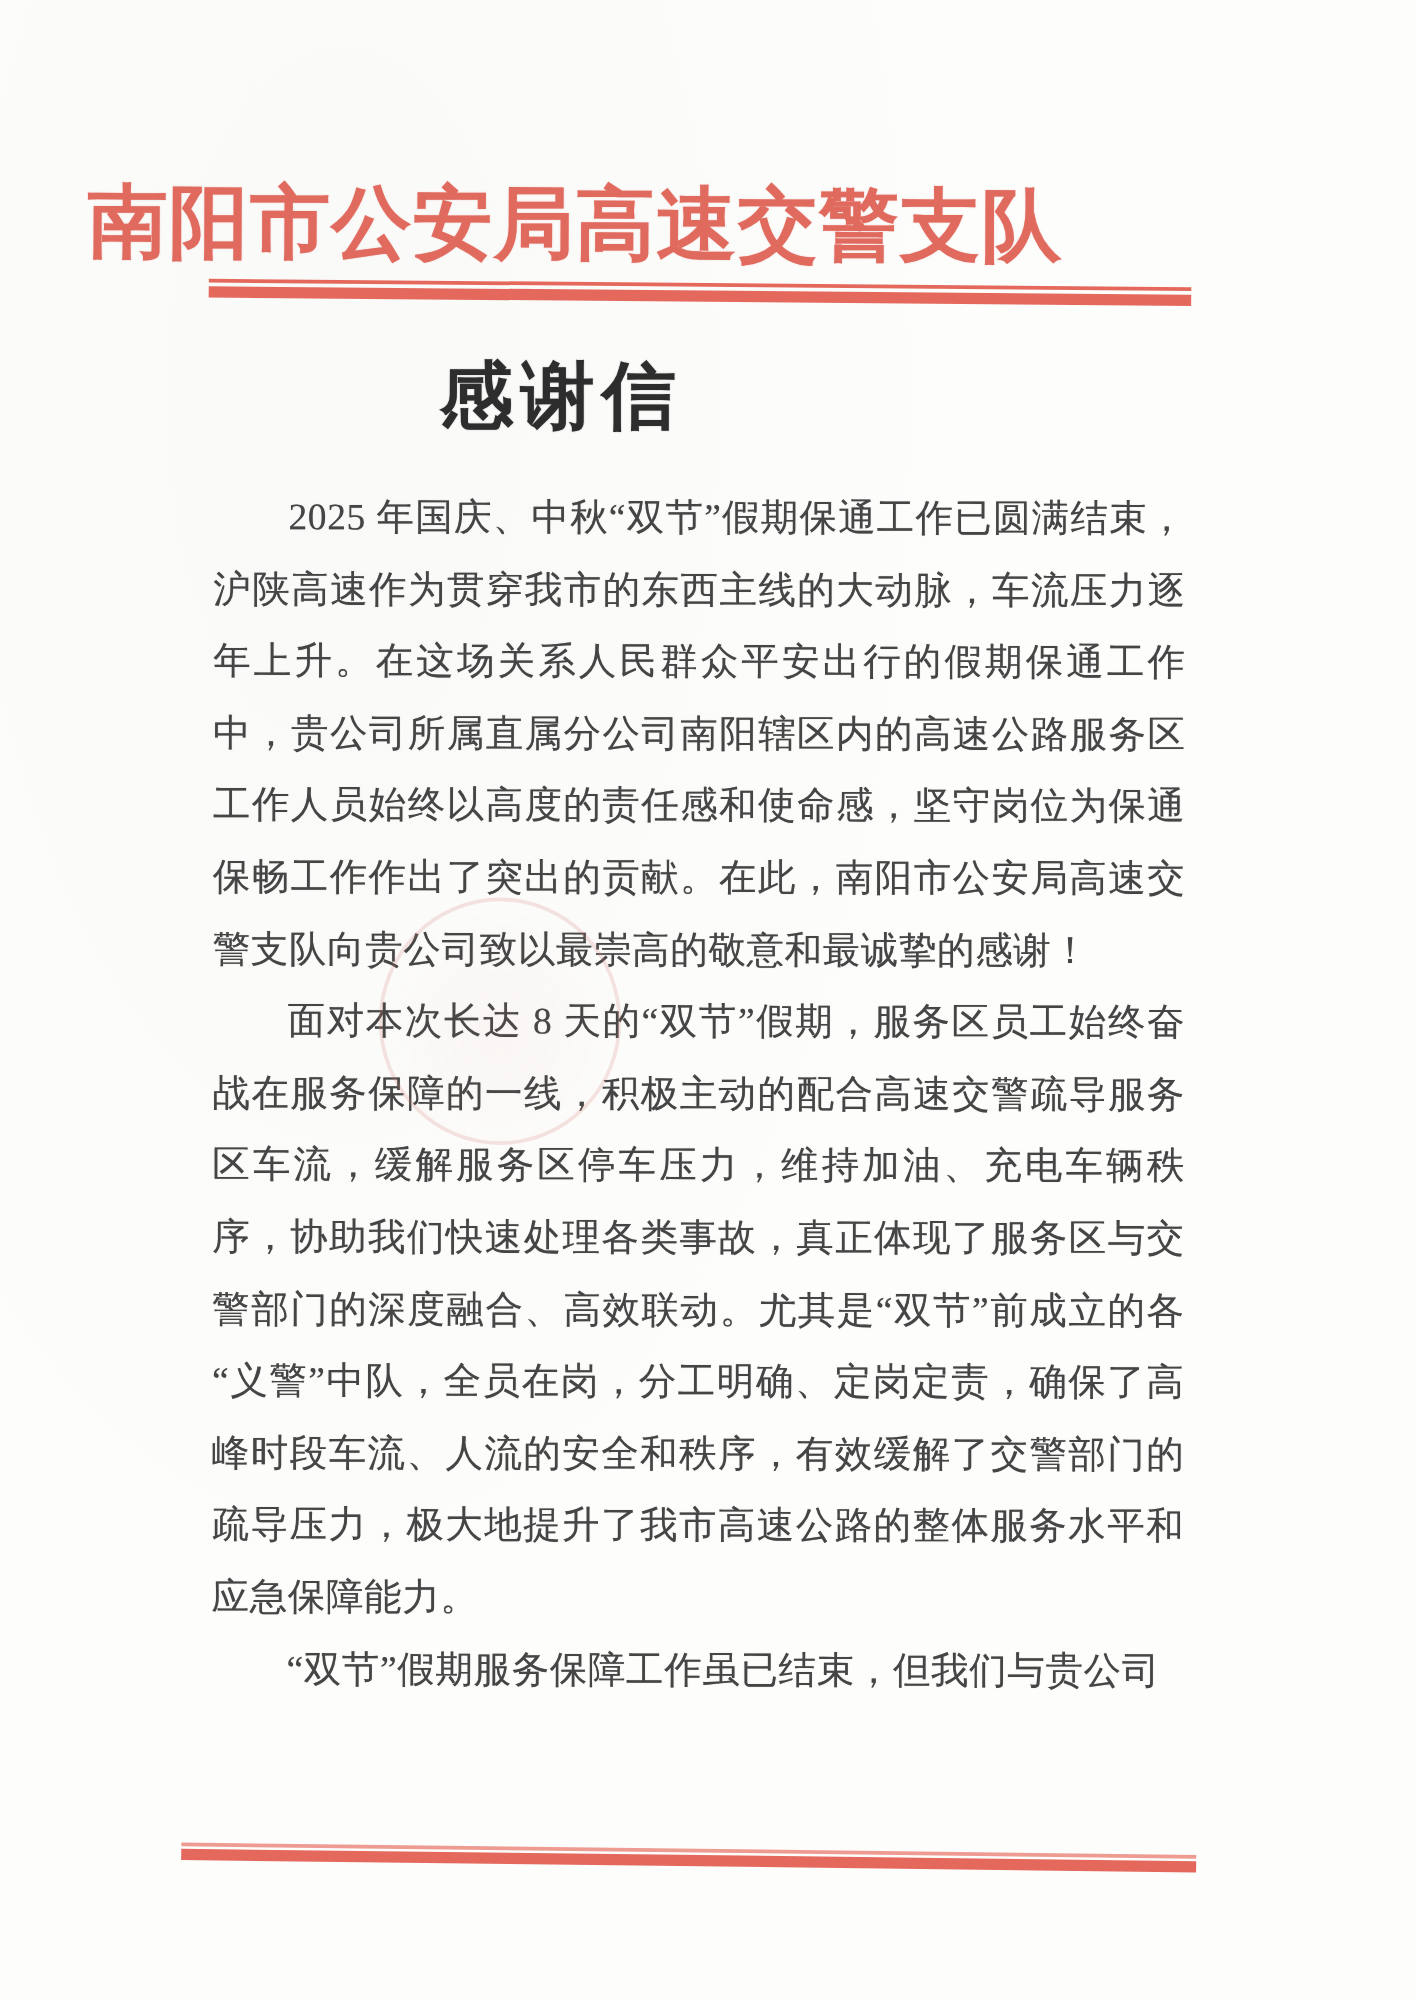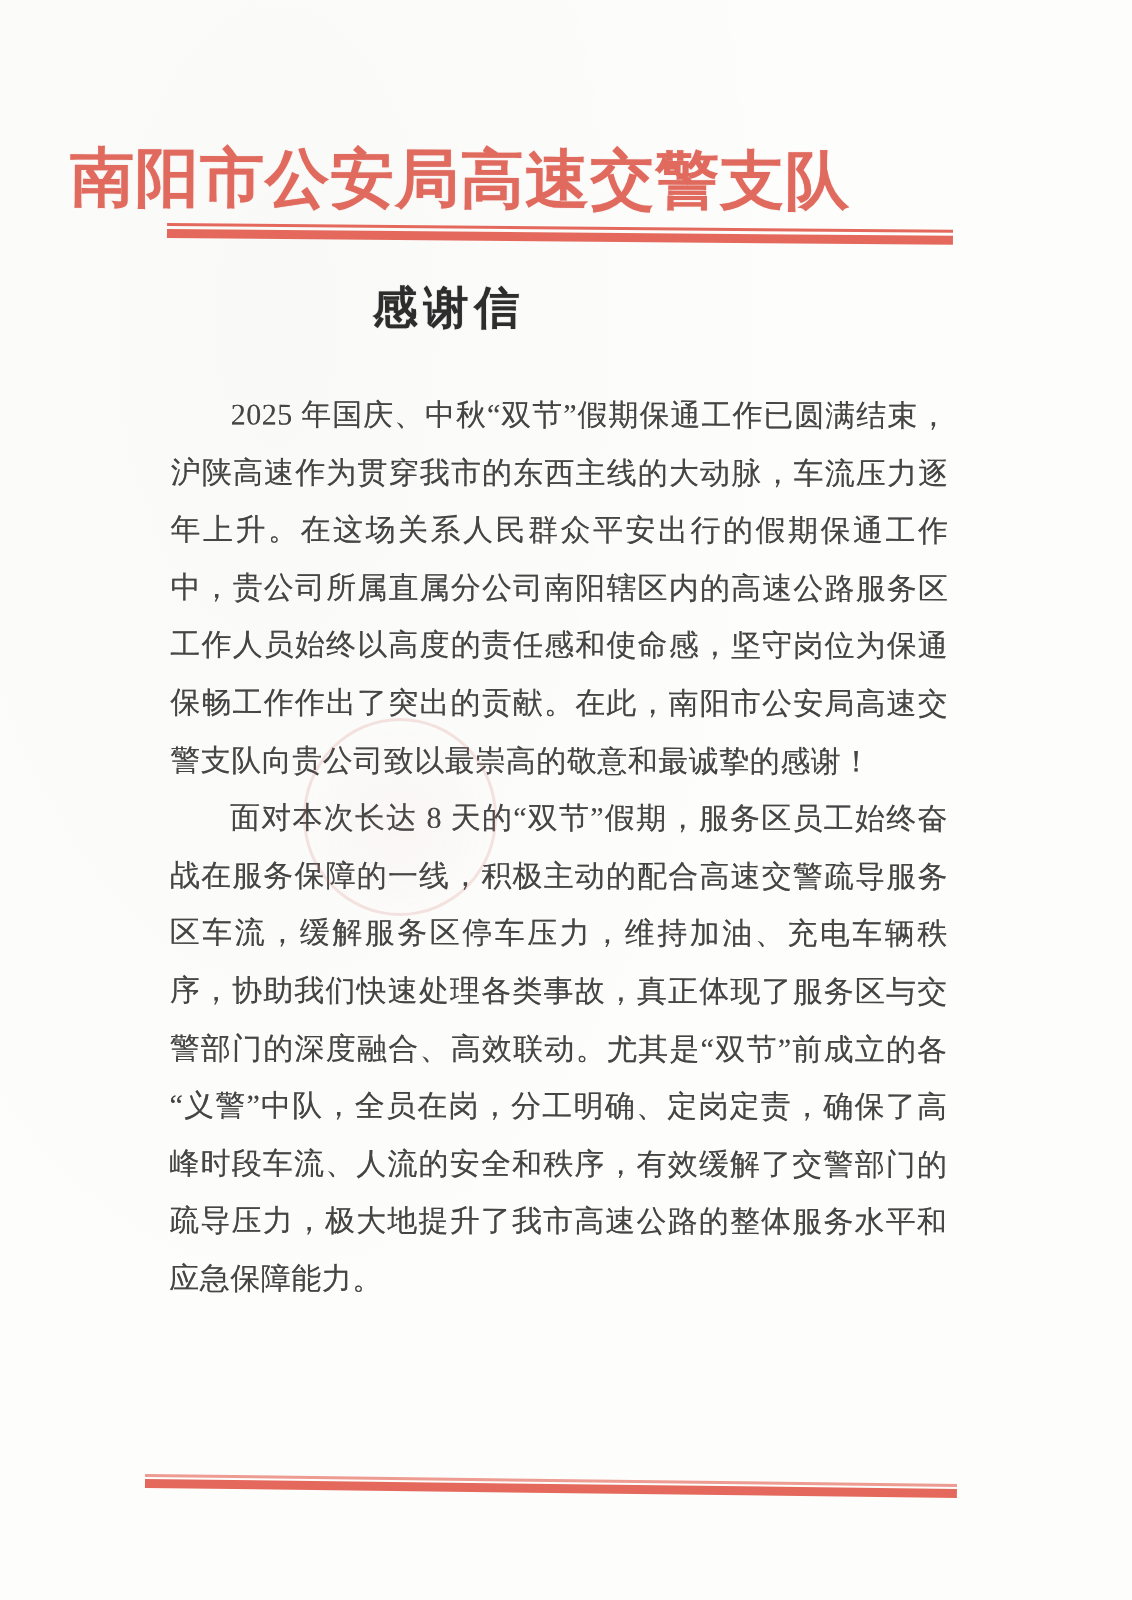--- a/index.html
+++ b/index.html
@@ -43,21 +43,21 @@
     transform-origin:left center;
   }
   .head-rules .rule-thin{height:3px;background:var(--rule-red);}
   .head-rules .rule-gap{height:3px;}
   .head-rules .rule-thick{height:9px;background:var(--rule-red);}
   
   .doc-title{
     position:absolute;
     top:278px;left:0;right:22px;
     text-align:center;
-    font-size:45px;
+    font-size:59px;
     font-weight:bold;
     color:var(--title-ink);
     letter-spacing:6px;
     text-shadow:0 0 1px rgba(40,40,40,.5);
   }
   
   .letter-body{
     position:absolute;
     top:386px;left:170px;width:778px;
     font-size:30px;
@@ -104,20 +104,21 @@
     <div class="rule-thin"></div>
     <div class="rule-gap"></div>
     <div class="rule-thick"></div>
   </div>
 
   <h2 class="doc-title">感谢信</h2>
 
   <div class="letter-body">
     <p class="indent">2025 年国庆、中秋“双节”假期保通工作已圆满结束，沪陕高速作为贯穿我市的东西主线的大动脉，车流压力逐年上升。在这场关系人民群众平安出行的假期保通工作中，贵公司所属直属分公司南阳辖区内的高速公路服务区工作人员始终以高度的责任感和使命感，坚守岗位为保通保畅工作作出了突出的贡献。在此，南阳市公安局高速交警支队向贵公司致以最崇高的敬意和最诚挚的感谢！</p>
     <p class="indent">面对本次长达 8 天的“双节”假期，服务区员工始终奋战在服务保障的一线，积极主动的配合高速交警疏导服务区车流，缓解服务区停车压力，维持加油、充电车辆秩序，协助我们快速处理各类事故，真正体现了服务区与交警部门的深度融合、高效联动。尤其是“双节”前成立的各“义警”中队，全员在岗，分工明确、定岗定责，确保了高峰时段车流、人流的安全和秩序，有效缓解了交警部门的疏导压力，极大地提升了我市高速公路的整体服务水平和应急保障能力。</p>
+    <p class="indent">“双节”假期服务保障工作虽已结束，但我们与贵公司</p>
   </div>
 
   <div class="seal"></div>
 
   <div class="foot-rules">
     <div class="rule-thin"></div>
     <div class="rule-gap"></div>
     <div class="rule-thick"></div>
   </div>
 

